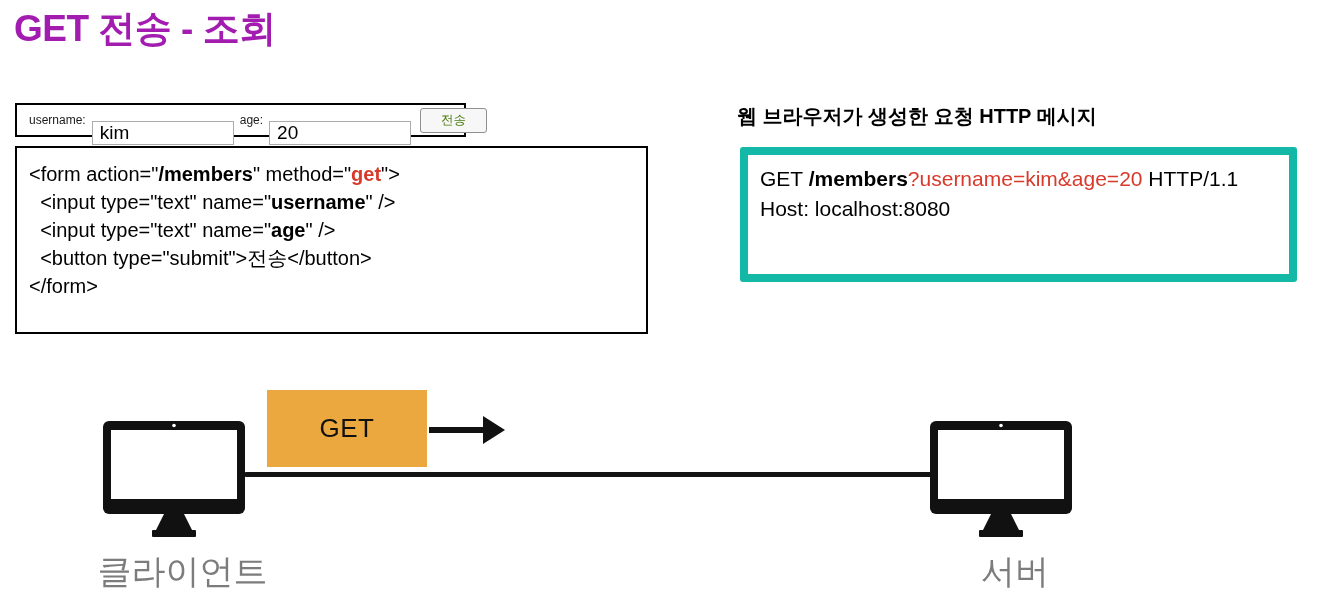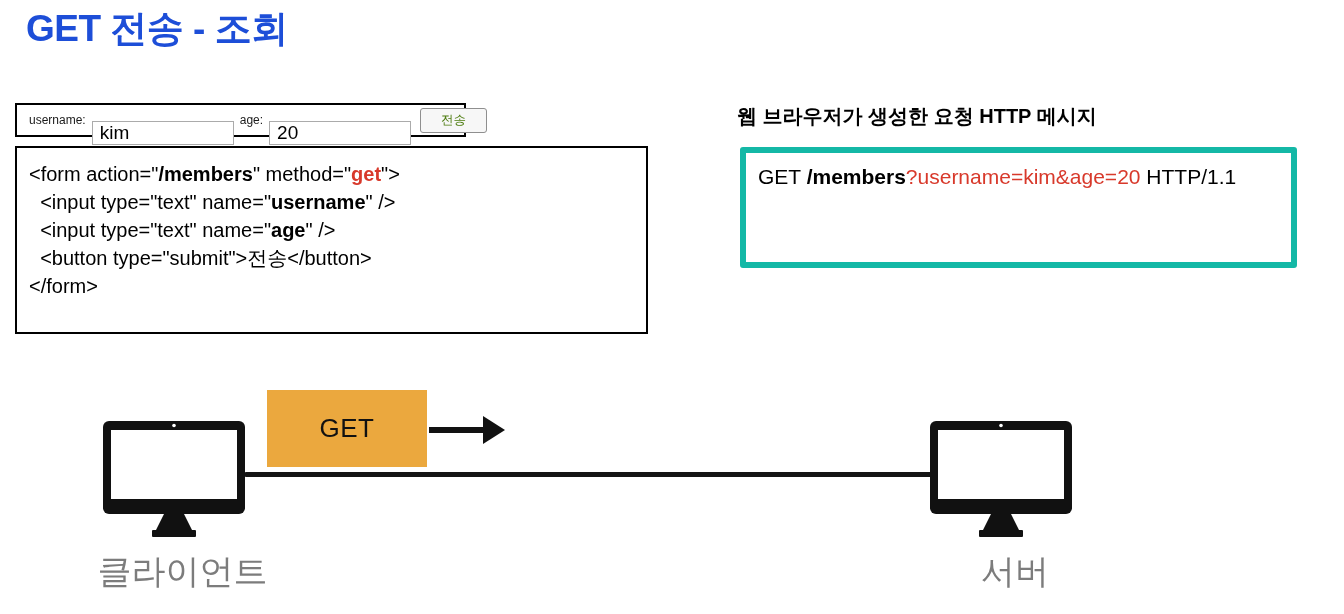--- a/index.html
+++ b/index.html
@@ -7,21 +7,21 @@
     --code-red:#D8392B;
     --label-gray:#7C7C7C;
   }
   *{box-sizing:border-box;margin:0;padding:0;}
   html,body{background:#ffffff;}
   body{font-family:"Liberation Sans", sans-serif;color:#000;}
   .stage{position:relative;width:1344px;height:614px;background:#fff;overflow:hidden;}
 
   .page-title{
     position:absolute;left:14px;top:4px;
-    font-size:37px;font-weight:bold;letter-spacing:-0.5px;color:#1d4ed8;margin-left:12px;
+    font-size:37px;font-weight:bold;letter-spacing:-0.5px;color:#a21caf;
   }
 
   
   .form-bar{
     position:absolute;left:15px;top:103px;width:451px;height:34px;
     border:2px solid #000;background:#fff;
     display:flex;align-items:center;padding:0 10px 0 12px;gap:6px;
   }
   .form-bar .lbl{font-size:12px;color:#1a1a1a;white-space:nowrap;}
   .form-bar input{
@@ -47,22 +47,22 @@
   .code-line{white-space:pre-wrap;}
   .b{font-weight:bold;}
   .red{color:var(--code-red);}
 
   
   .http-heading{
     position:absolute;left:737px;top:103px;
     font-size:20px;font-weight:bold;color:#000;
   }
   .http-box{
-    position:absolute;left:740px;top:147px;width:557px;height:121px;
-    border:6px solid #14b8a6;border-radius:3px;background:#fff;
+    position:absolute;left:740px;top:147px;width:557px;height:135px;
+    border:8px solid #14b8a6;border-radius:3px;background:#fff;
     padding:9px 8px 0 12px;
     font-size:21px;line-height:30px;
   }
   .http-line{white-space:pre-wrap;}
 
   
   .connector{
     position:absolute;left:244px;top:472px;width:688px;height:5px;
     background:#141414;border-radius:2px;
   }
@@ -103,20 +103,21 @@
     <div class="code-line"><span>  &lt;input type="text" name="</span><span class="b">username</span><span>" /&gt;</span></div>
     <div class="code-line"><span>  &lt;input type="text" name="</span><span class="b">age</span><span>" /&gt;</span></div>
     <div class="code-line"><span>  &lt;button type="submit"&gt;전송&lt;/button&gt;</span></div>
     <div class="code-line"><span>&lt;/form&gt;</span></div>
   </div>
 
   <div class="http-heading">웹 브라우저가 생성한 요청 HTTP 메시지</div>
 
   <div class="http-box">
     <div class="http-line"><span>GET </span><span class="b">/members</span><span class="red">?username=kim&amp;age=20</span><span> HTTP/1.1</span></div>
+    <div class="http-line">Host: localhost:8080</div>
   </div>
 
   <div class="connector"></div>
 
   <svg class="monitor client" viewBox="0 0 142 116" aria-hidden="true">
     <rect x="0" y="0" width="142" height="93" rx="6" fill="#111"></rect>
     <rect x="8" y="9" width="126" height="69" fill="#fff"></rect>
     <circle cx="71" cy="4.5" r="1.8" fill="#fff"></circle>
     <polygon points="61,93 81,93 89,109 53,109" fill="#111"></polygon>
     <rect x="49" y="109" width="44" height="7" rx="1" fill="#111"></rect>

